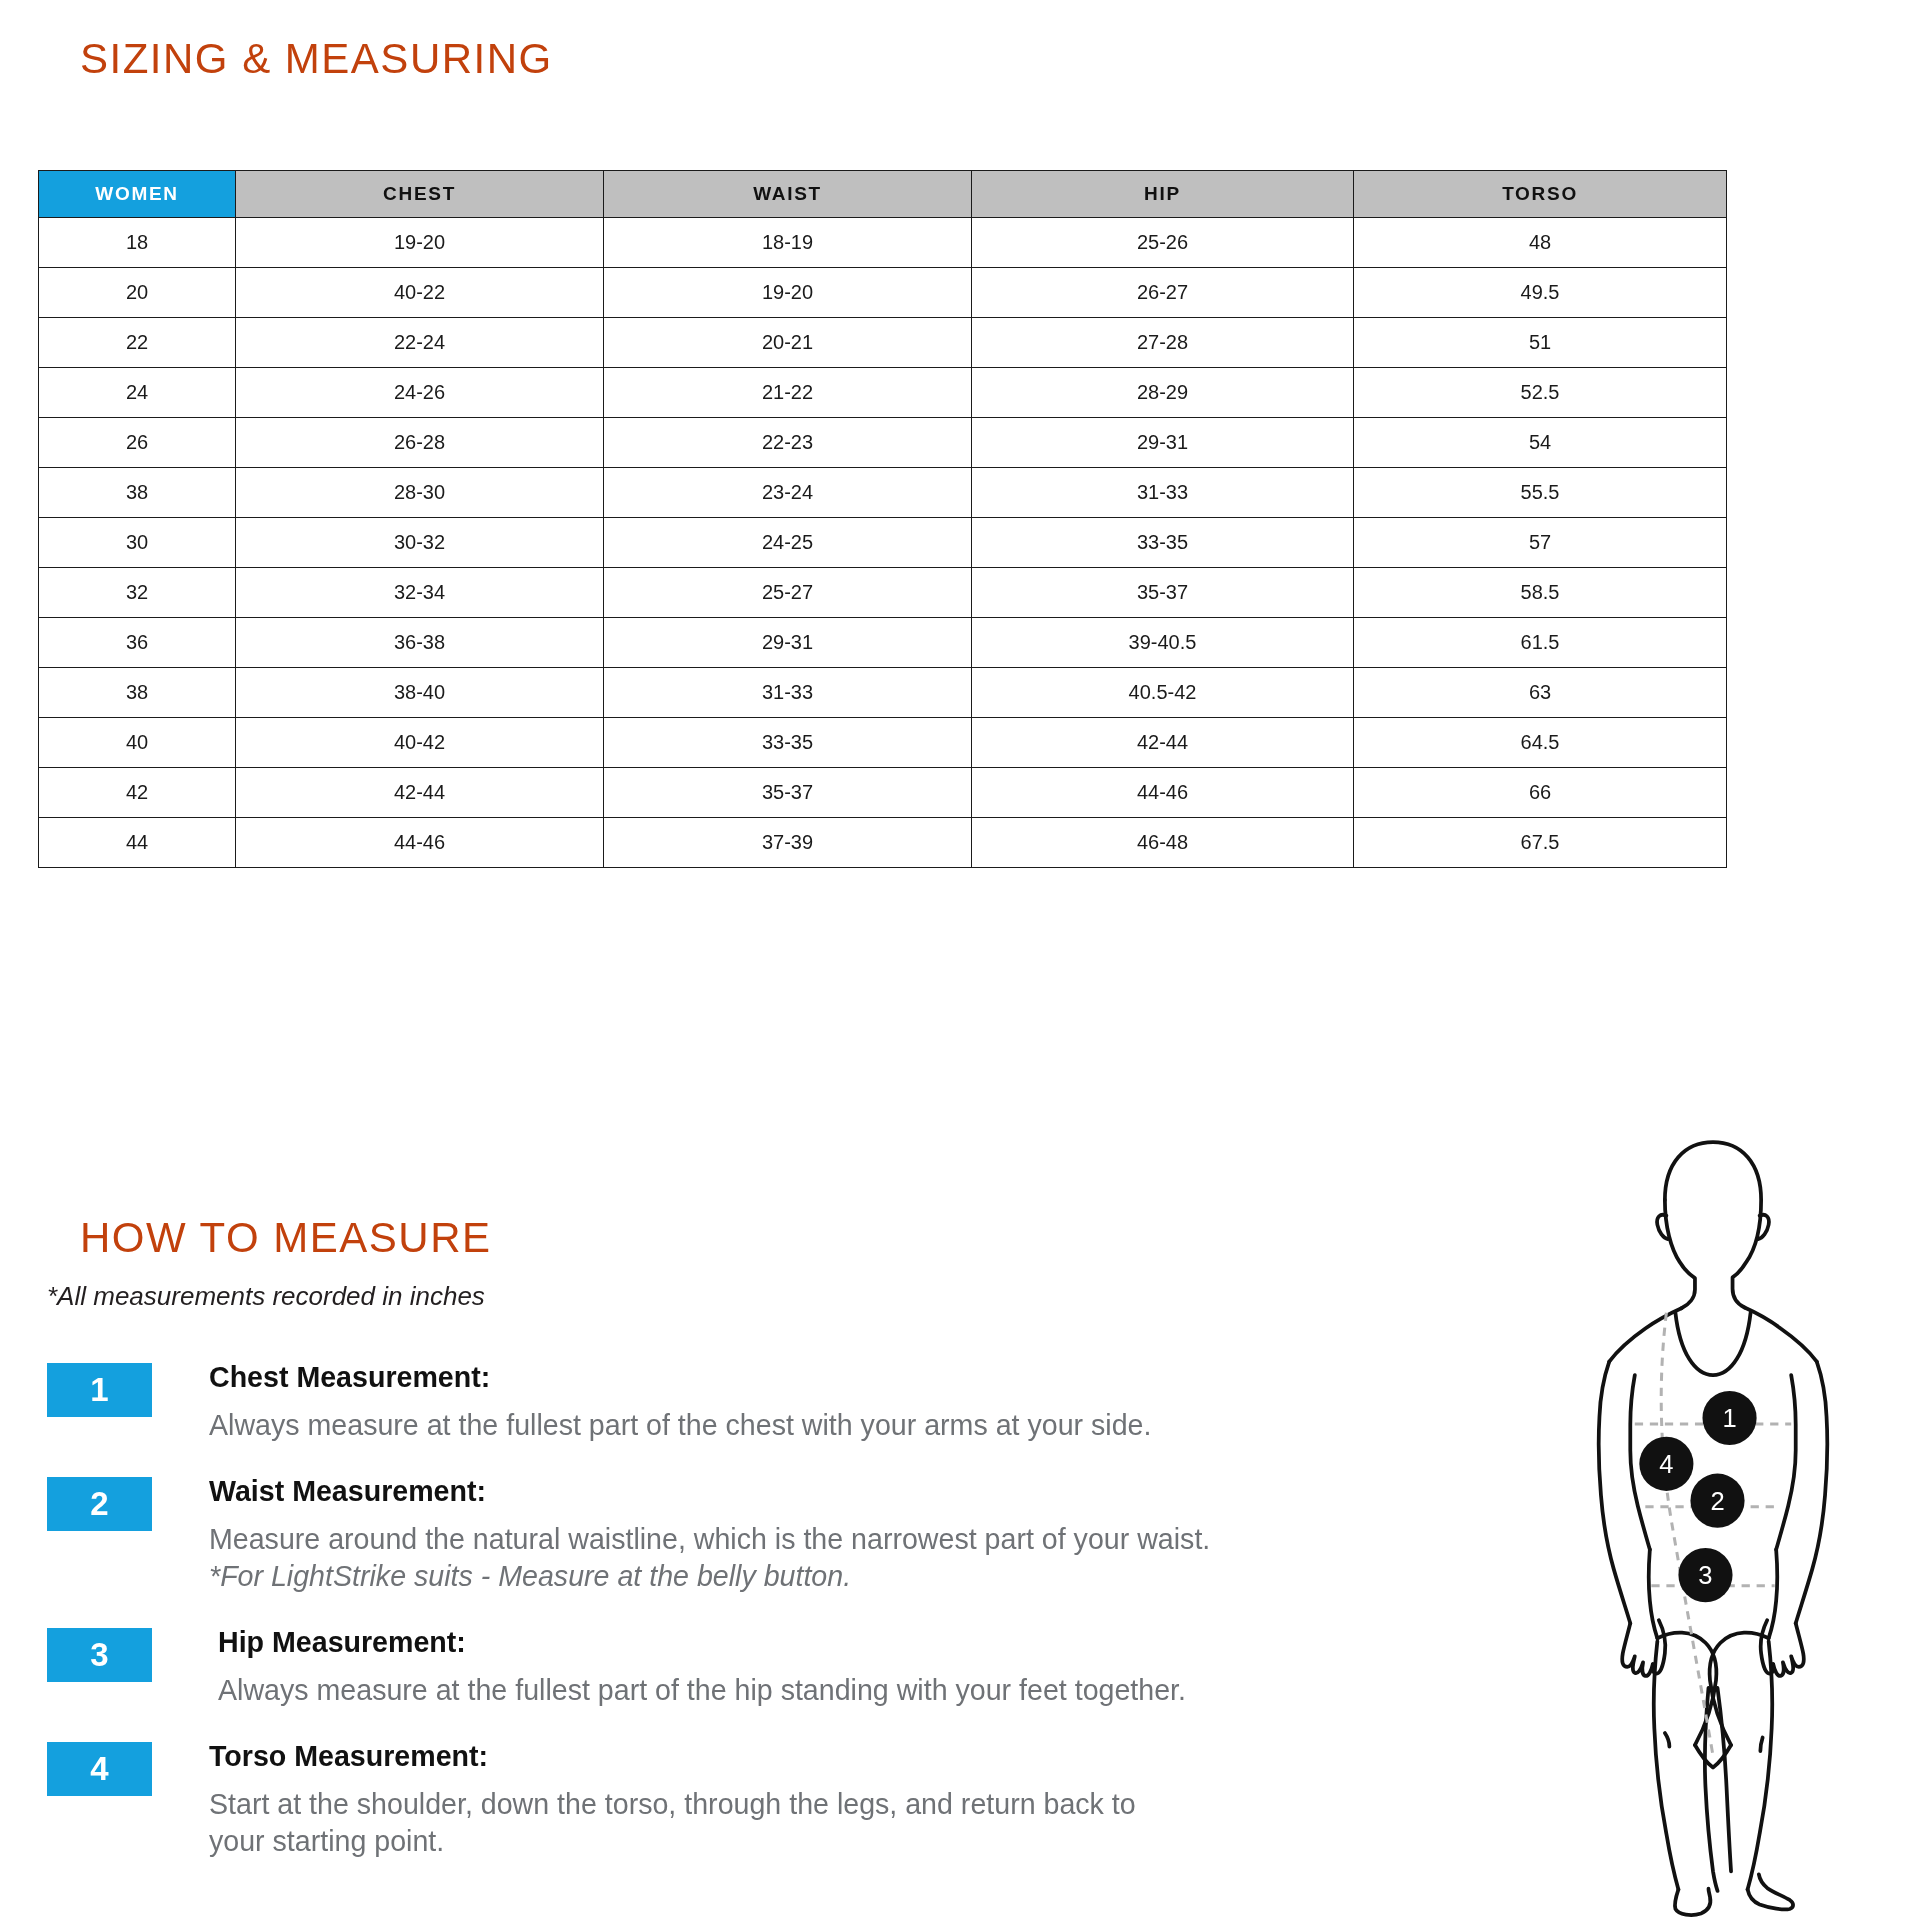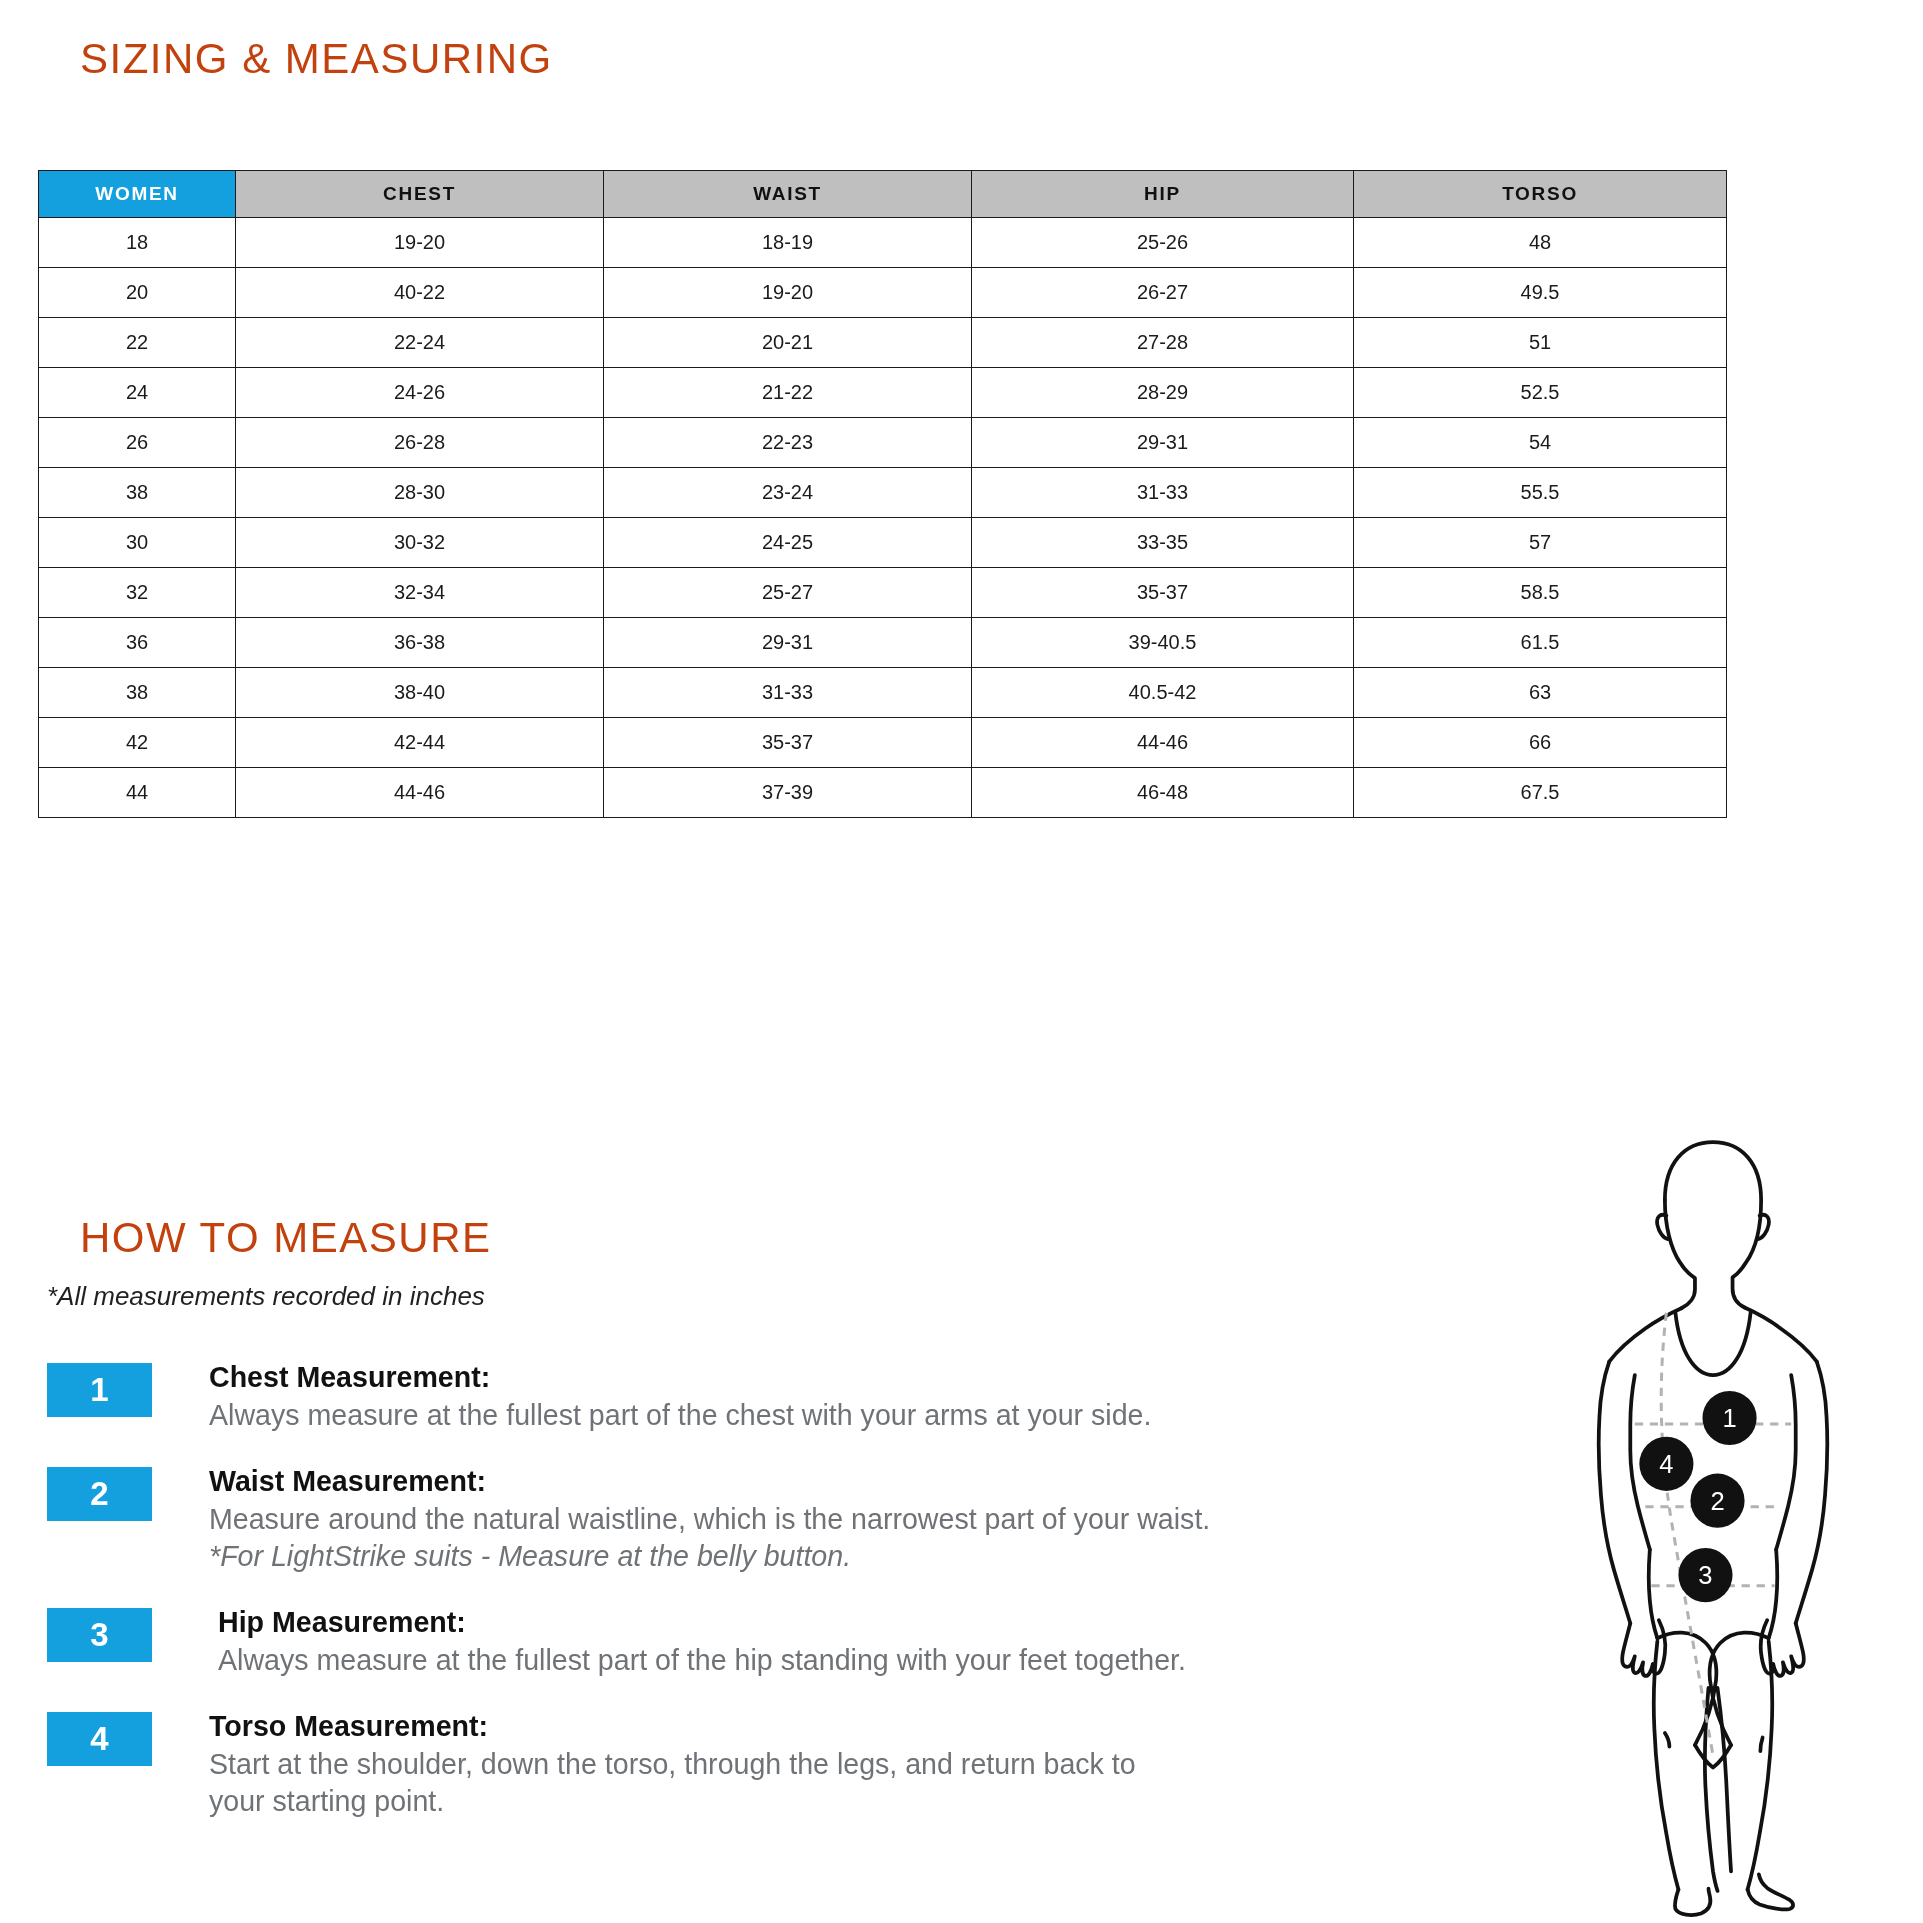--- a/index.html
+++ b/index.html
@@ -138,21 +138,21 @@
     font-size: 28.6px;
     font-weight: bold;
     color: #111111;
     line-height: 1.22;
   }
 
   .measure-desc {
     font-size: 28.6px;
     color: #6f7276;
     line-height: 1.3;
-    margin-top: 2px;
+    margin-top: 12px;
     white-space: pre-line;
   }
 
   .measure-sub {
     font-size: 28.6px;
     font-style: italic;
     color: #6f7276;
     line-height: 1.3;
   }
 
@@ -256,20 +256,27 @@
             <td>29-31</td>
             <td>39-40.5</td>
             <td>61.5</td>
           </tr>
           <tr>
             <td>38</td>
             <td>38-40</td>
             <td>31-33</td>
             <td>40.5-42</td>
             <td>63</td>
+          </tr>
+          <tr>
+            <td>40</td>
+            <td>40-42</td>
+            <td>33-35</td>
+            <td>42-44</td>
+            <td>64.5</td>
           </tr>
           <tr>
             <td>42</td>
             <td>42-44</td>
             <td>35-37</td>
             <td>44-46</td>
             <td>66</td>
           </tr>
           <tr>
             <td>44</td>

